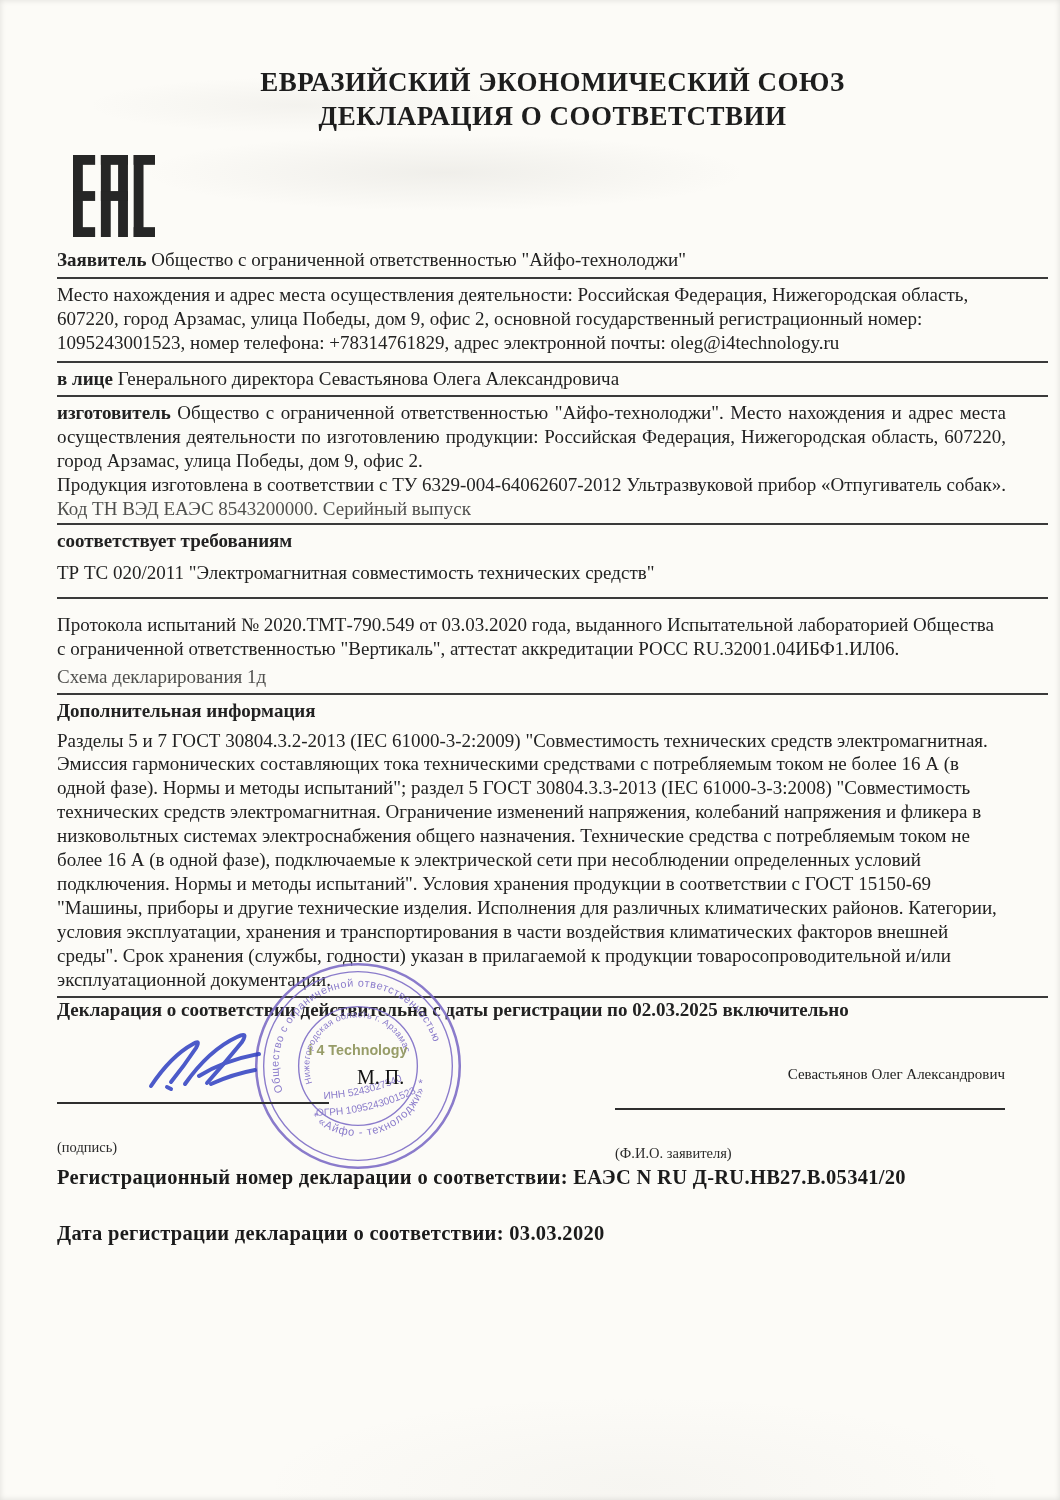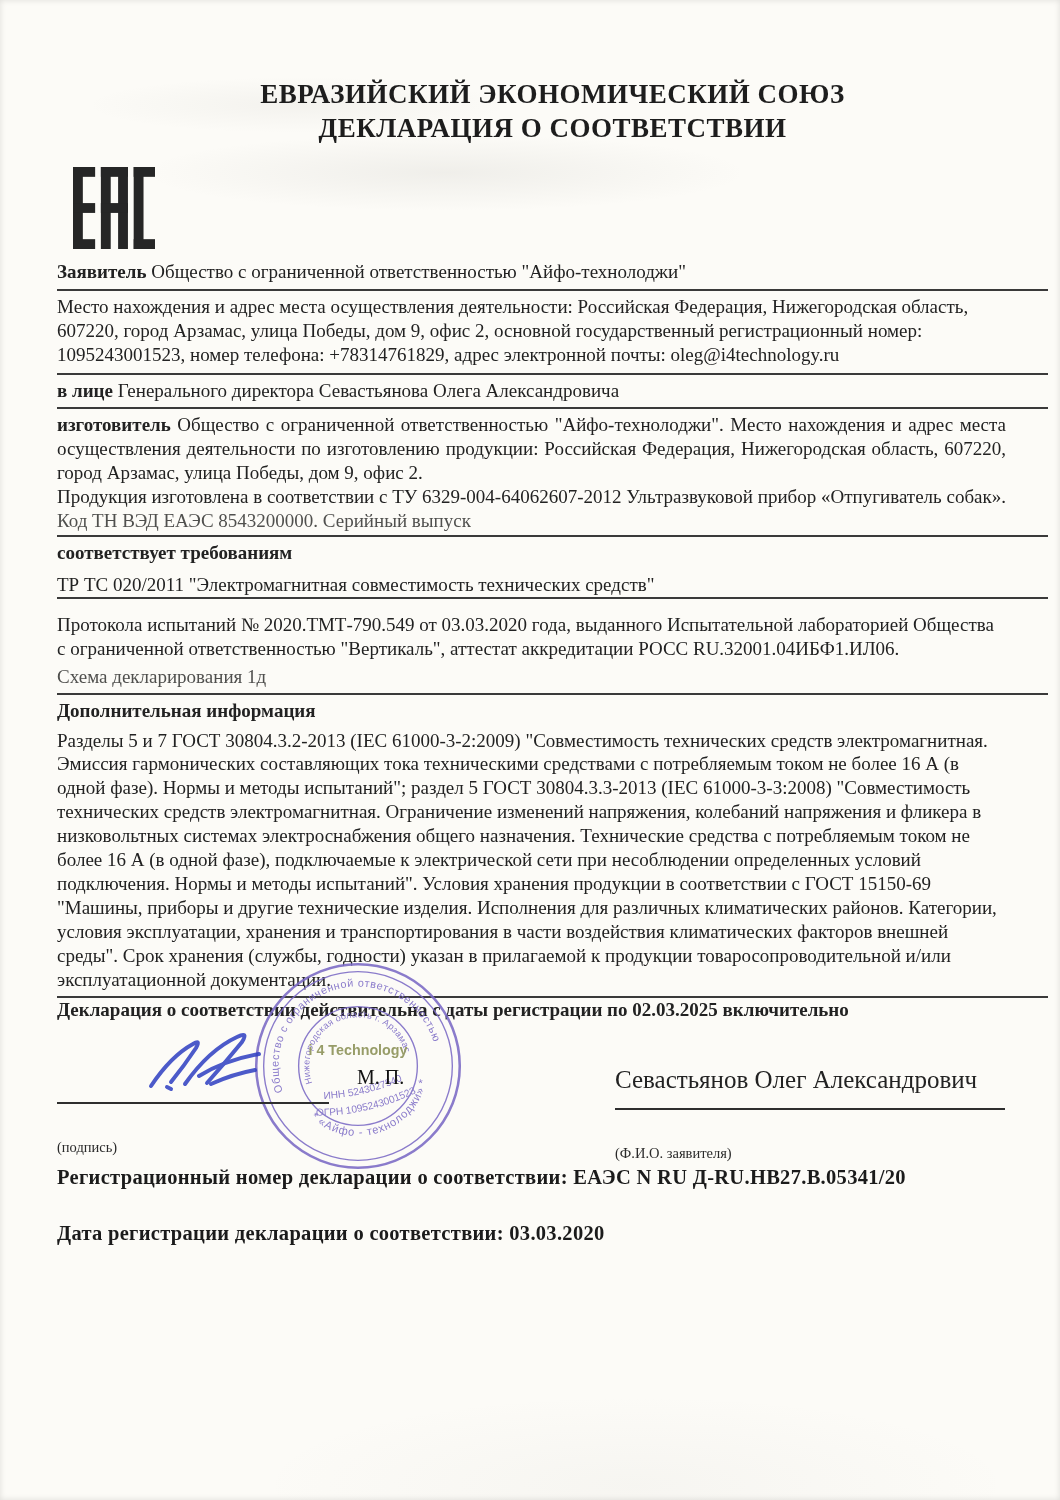--- a/index.html
+++ b/index.html
@@ -10,21 +10,21 @@
     background:
       radial-gradient(ellipse 430px 55px at 42% 11.5%, rgba(130,128,120,0.10), transparent 70%),
       radial-gradient(ellipse 300px 40px at 28% 7%, rgba(130,128,120,0.07), transparent 70%),
       radial-gradient(ellipse 500px 120px at 60% 99%, rgba(140,138,130,0.05), transparent 75%),
       #fcfbf7;
     font-family:"Liberation Serif","DejaVu Serif",serif;
     color:#222;
     overflow:hidden;
     box-shadow:inset 0 0 6px rgba(0,0,0,0.12);
   }
-  .content { position:absolute; left:57px; top:16px; width:991px; }
+  .content { position:absolute; left:57px; top:4px; width:991px; }
 
   .doc-header {
     margin-top:62px;
     text-align:center;
     font-weight:bold;
     font-size:27px;
     line-height:1.25;
     letter-spacing:0.5px;
     color:#1d1d1d;
   }
@@ -33,27 +33,27 @@
 
   .rows { margin-top:2px; }
   .row { font-size:19px; line-height:1.26; padding-right:42px; }
   .rule { border-bottom:2px solid #3a3a3a; }
   .b { font-weight:bold; }
   .light { color:#50504e; }
   .justify { text-align:justify; text-align-last:left; }
   .p0 { margin:0; }
 
   .pt2{padding-top:4px}.pt4{padding-top:4px}.pt6{padding-top:0}.pt8{padding-top:8px}.pt10{padding-top:10px}
-  .pb2{padding-bottom:2px}.pb4{padding-bottom:4px}.pb6{padding-bottom:6px}.pb12{}
+  .pb2{padding-bottom:2px}.pb4{padding-bottom:4px}.pb6{padding-bottom:6px}.pb12{padding-bottom:12px}
 
   .signature-area { position:relative; height:140px; }
   .abs { position:absolute; }
   .sig-line { border-top:2px solid #2e2e2e; height:0; }
   .caption { font-size:14.5px; text-align:left; color:#2a2a2a;margin-top:32px; }
-  .fio-name { font-size:25px; text-align:left; }
+  .fio-name { font-size:15px; text-align:right; }
   .mp-label { font-size:20px; color:#111; }
 
   .stamp { opacity:0.88; }
   .stamp-ink { stroke:#7b6ac5; fill:none; }
   .stamp text { fill:#7b6ac5; stroke:none; font-family:"Liberation Sans","DejaVu Sans",sans-serif; }
   .stamp-logo { fill:#8a9055 !important; font-weight:bold; }
 
   .reg-block { margin-top:4px; font-weight:bold; font-size:20.5px; letter-spacing:0.3px; color:#1b1b1b; }
   .reg-line2 { margin-top:33px; }
 </style>

